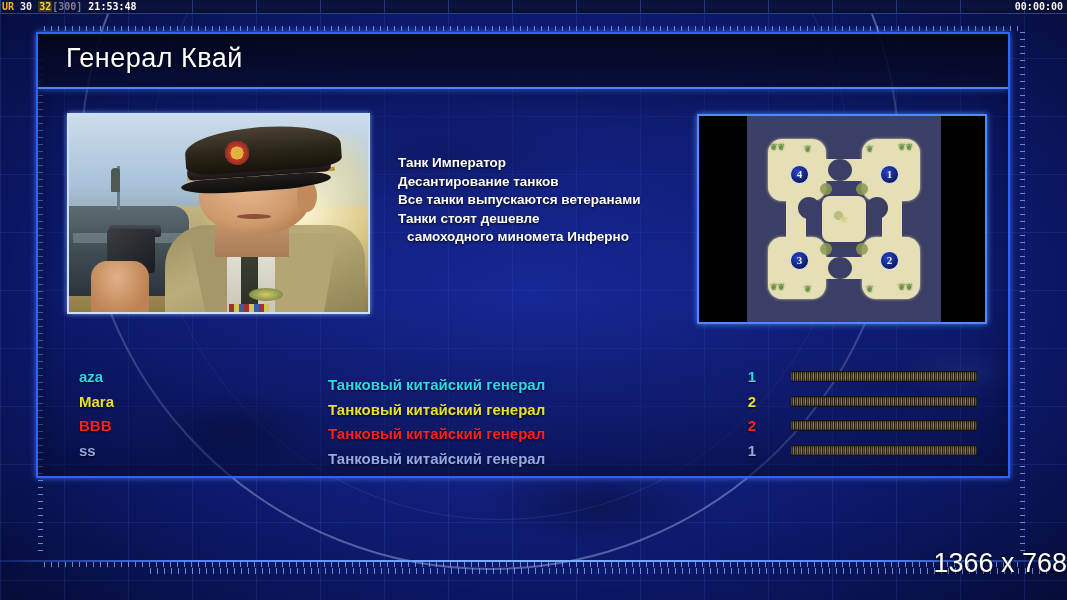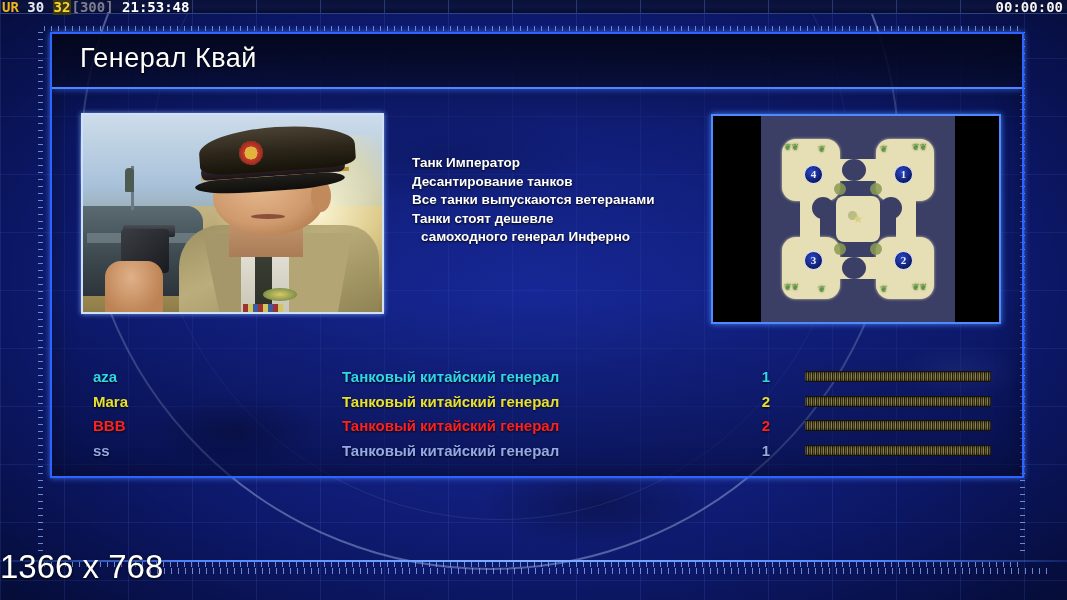--- a/index.html
+++ b/index.html
@@ -53,21 +53,21 @@
     pointer-events: none;
   }
 
   
   .topbar {
     position: absolute; left: 0; top: 0;
     width: 1067px; height: 14px;
     background: linear-gradient(to bottom, #0a1138 0%, #0c1440 55%, #070d2e 100%);
     border-bottom: 1px solid rgba(70,105,210,0.55);
     font-family: "DejaVu Sans Mono", monospace;
-    font-size: 14px; font-weight: bold;
+    font-size: 10px; font-weight: bold;
     line-height: 14px;
     letter-spacing: 0px;
     white-space: nowrap;
     z-index: 30;
   }
   .topbar .ticks {
     position: absolute; inset: 0;
     background-image: repeating-linear-gradient(to right, rgba(80,115,215,0.40) 0 1px, transparent 1px 64px);
     pointer-events: none;
   }
@@ -75,21 +75,21 @@
   .topbar-right { position: absolute; right: 4px; top: 0; color: #f2f2f8; text-shadow: 0 0 2px #000; }
   .t-ur   { color: #f0b419; }
   .t-fps  { color: #e9e9f2; }
   .t-hl   { color: #ffd23a; background: #3a3a12; padding: 0 1px; }
   .t-dim  { color: #7d7d8d; }
   .t-time { color: #ffffff; }
 
   
   .panel {
     position: absolute;
-    left: 50px; top: 32px;
+    left: 36px; top: 32px;
     width: 974px; height: 446px;
     background: linear-gradient(to bottom, rgba(4,8,34,0.62) 0%, rgba(10,22,95,0.40) 22%, rgba(12,26,110,0.30) 60%, rgba(6,12,58,0.55) 100%);
     border: 2px solid #2f63ff;
     box-shadow: 0 0 6px rgba(70,130,255,0.8), inset 0 0 26px rgba(0,0,0,0.35);
     z-index: 10;
     padding-left: 26px;
   }
 
   .title-band {
     position: absolute; left: 0; top: 0;
@@ -264,38 +264,38 @@
   .th-name { left: 13px; }
   .th-army { left: 262px; }
   .th-team { left: 645px; }
   .th-prog { left: 725px; }
 
   .tbody { position: absolute; left: 28px; top: 334px; width: 918px; }
   .row { position: relative; height: 24.5px; }
   .c { position: absolute; top: 0; font-size: 15px; font-weight: bold;
        white-space: nowrap; text-shadow: 0 1px 2px rgba(0,0,0,0.9); }
   .c-name { left: 13px; }
-  .c-army { left: 262px; }
+  .c-army { left: 262px; margin-top: 8px; }
   .c-team { left: 668px; width: 22px; text-align: right; }
   .c-prog { left: 725px; top: 3px; }
   .pbar {
     width: 186px; height: 11px;
     background:
       repeating-linear-gradient(to right,
         #6b6236 0 1px, #3a3620 1px 2px, #8e834a 2px 3px, #241f10 3px 4px);
     border-top: 1px solid #15120a;
     border-bottom: 1px solid #15120a;
     box-shadow: inset 0 0 3px rgba(0,0,0,0.8);
   }
 
   
   .res-text {
     position: absolute; left: 0; top: 548px; width: 1067px;
-    text-align: left;
-    font-size: 33px; color: #ffffff;
+    text-align: right;
+    font-size: 27px; color: #ffffff;
     text-shadow: 0 1px 3px rgba(0,0,0,0.9);
     z-index: 20;
   }
   .ruler {
     position: absolute;
     background-image:
       repeating-linear-gradient(to right, rgba(140,175,255,0.75) 0 1px, transparent 1px 7px);
     pointer-events: none;
   }
   .ruler-v {
@@ -364,21 +364,21 @@
         <div class="p-gun"></div>
         <div class="p-hand"></div>
       </div>
     </div>
 
     <div class="desc">
       <div>Танк Император</div>
       <div>Десантирование танков</div>
       <div>Все танки выпускаются ветеранами</div>
       <div>Танки стоят дешевле</div>
-      <div class="indent">самоходного генерал Инферно</div>
+      <div class="indent">самоходного миномета Инферно</div>
     </div>
 
     <div class="map-frame">
       <div class="map-inner">
         <div class="map-terrain">
           <div class="q tl"></div>
           <div class="q tr"></div>
           <div class="q bl"></div>
           <div class="q br"></div>
           <div class="bridge-h t"></div>

